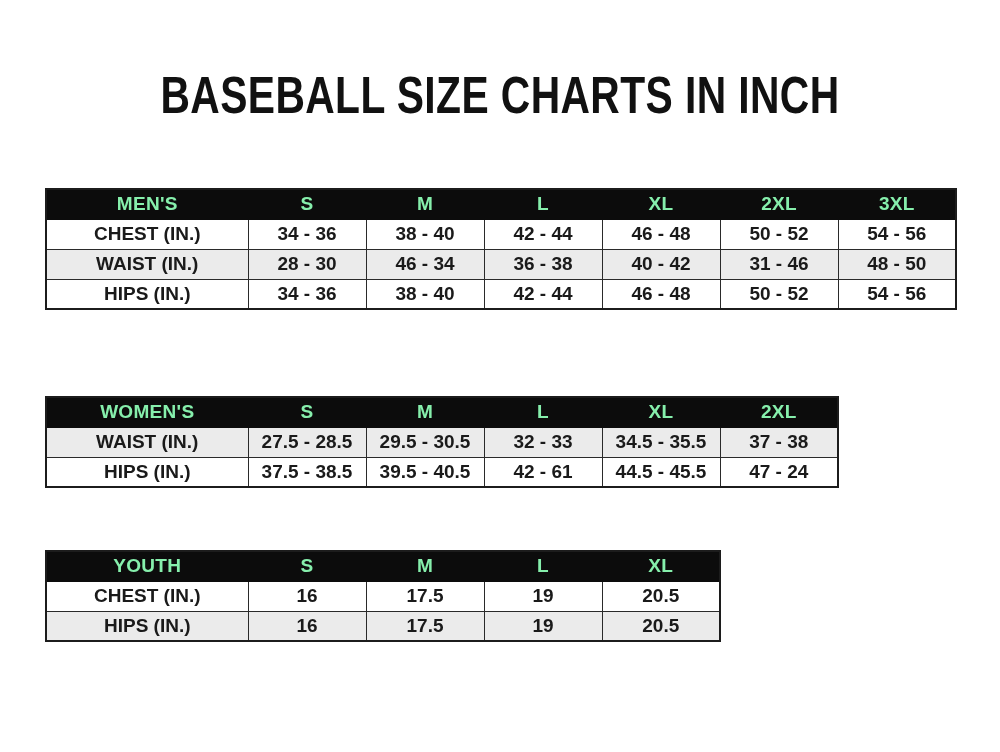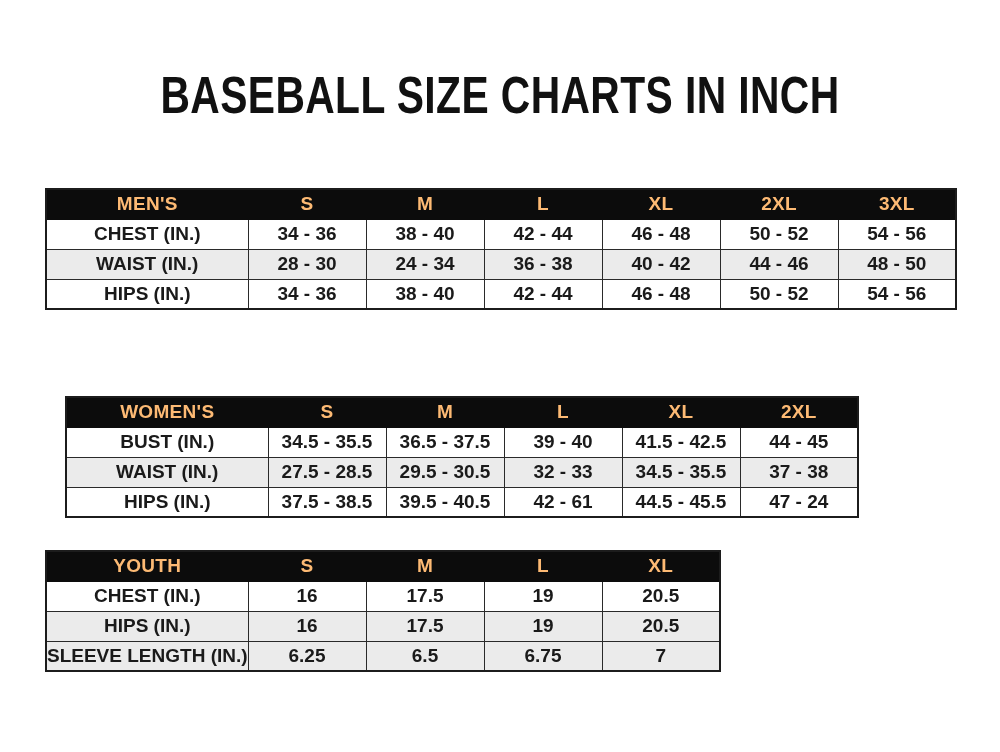--- a/index.html
+++ b/index.html
@@ -34,21 +34,21 @@
     background: #ffffff;
     border: 2px solid #1c1c1c;
   }
   table.size-table.t0 { top: 188px; }
   table.size-table.t1 { top: 396px; }
   table.size-table.t2 { top: 550px; }
   table.size-table thead tr { height: 30px; }
   table.size-table tbody tr { height: 30px; }
   table.size-table thead th {
     background: #0c0c0c;
-    color: #fdba74;
+    color: #86efac;
     font-size: 19px;
     font-weight: bold;
     text-align: center;
     vertical-align: middle;
     border: 1px solid #0c0c0c;
     letter-spacing: 0.3px;
   }
   table.size-table tbody th,
   table.size-table tbody td {
     font-size: 19px;
@@ -95,65 +95,57 @@
           <td>34 - 36</td>
           <td>38 - 40</td>
           <td>42 - 44</td>
           <td>46 - 48</td>
           <td>50 - 52</td>
           <td>54 - 56</td>
         </tr>
         <tr class="alt">
           <th>WAIST (IN.)</th>
           <td>28 - 30</td>
-          <td>24 - 34</td>
+          <td>46 - 34</td>
           <td>36 - 38</td>
           <td>40 - 42</td>
-          <td>44 - 46</td>
+          <td>31 - 46</td>
           <td>48 - 50</td>
         </tr>
         <tr class="">
           <th>HIPS (IN.)</th>
           <td>34 - 36</td>
           <td>38 - 40</td>
           <td>42 - 44</td>
           <td>46 - 48</td>
           <td>50 - 52</td>
           <td>54 - 56</td>
         </tr>
       </tbody>
     </table>
-  <table class="size-table t1" style="width: 792px; margin-left: 20px;">
+  <table class="size-table t1" style="width: 792px;">
       <colgroup>
         <col style="width:202px">
         <col style="width:118px">
         <col style="width:118px">
         <col style="width:118px">
         <col style="width:118px">
         <col style="width:118px">
       </colgroup>
       <thead>
         <tr>
           <th>WOMEN'S</th>
           <th>S</th>
           <th>M</th>
           <th>L</th>
           <th>XL</th>
           <th>2XL</th>
         </tr>
       </thead>
       <tbody>
-        <tr class="">
-          <th>BUST (IN.)</th>
-          <td>34.5 - 35.5</td>
-          <td>36.5 - 37.5</td>
-          <td>39 - 40</td>
-          <td>41.5 - 42.5</td>
-          <td>44 - 45</td>
-        </tr>
         <tr class="alt">
           <th>WAIST (IN.)</th>
           <td>27.5 - 28.5</td>
           <td>29.5 - 30.5</td>
           <td>32 - 33</td>
           <td>34.5 - 35.5</td>
           <td>37 - 38</td>
         </tr>
         <tr class="">
           <th>HIPS (IN.)</th>
@@ -190,22 +182,15 @@
           <td>19</td>
           <td>20.5</td>
         </tr>
         <tr class="alt">
           <th>HIPS (IN.)</th>
           <td>16</td>
           <td>17.5</td>
           <td>19</td>
           <td>20.5</td>
         </tr>
-        <tr class="alt">
-          <th>SLEEVE LENGTH (IN.)</th>
-          <td>6.25</td>
-          <td>6.5</td>
-          <td>6.75</td>
-          <td>7</td>
-        </tr>
       </tbody>
     </table>
 </div>
 
 </body></html>

